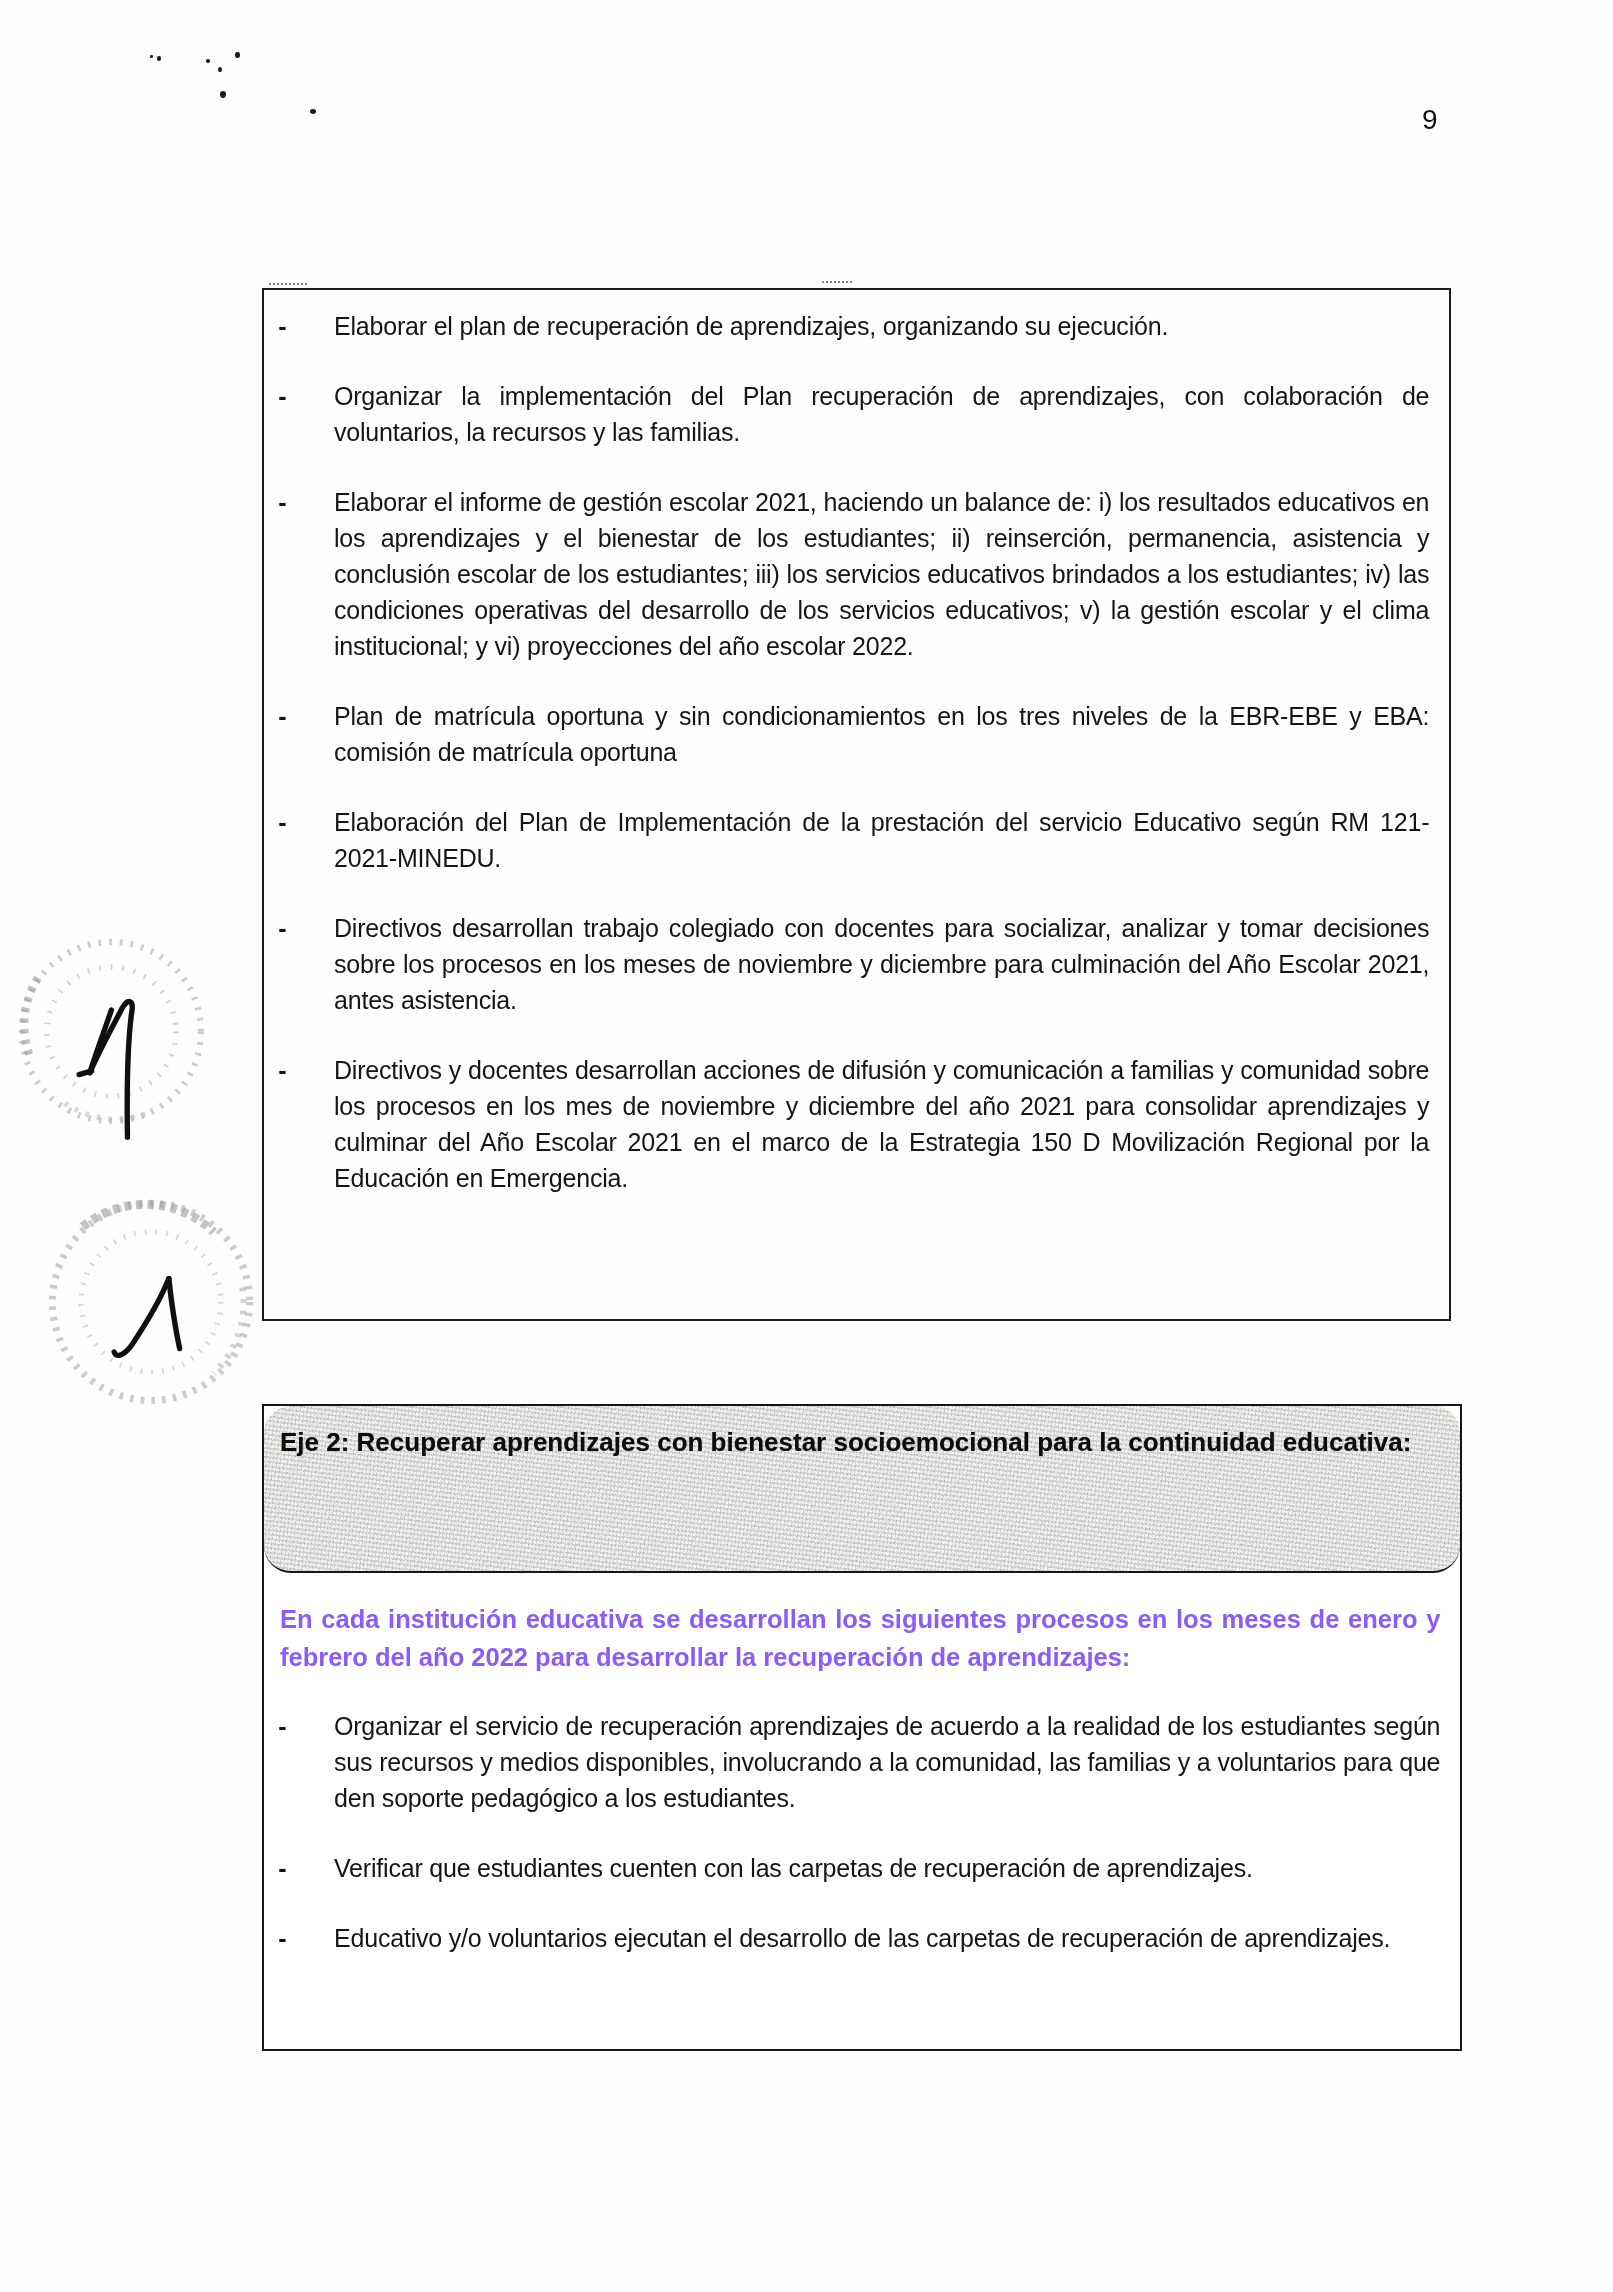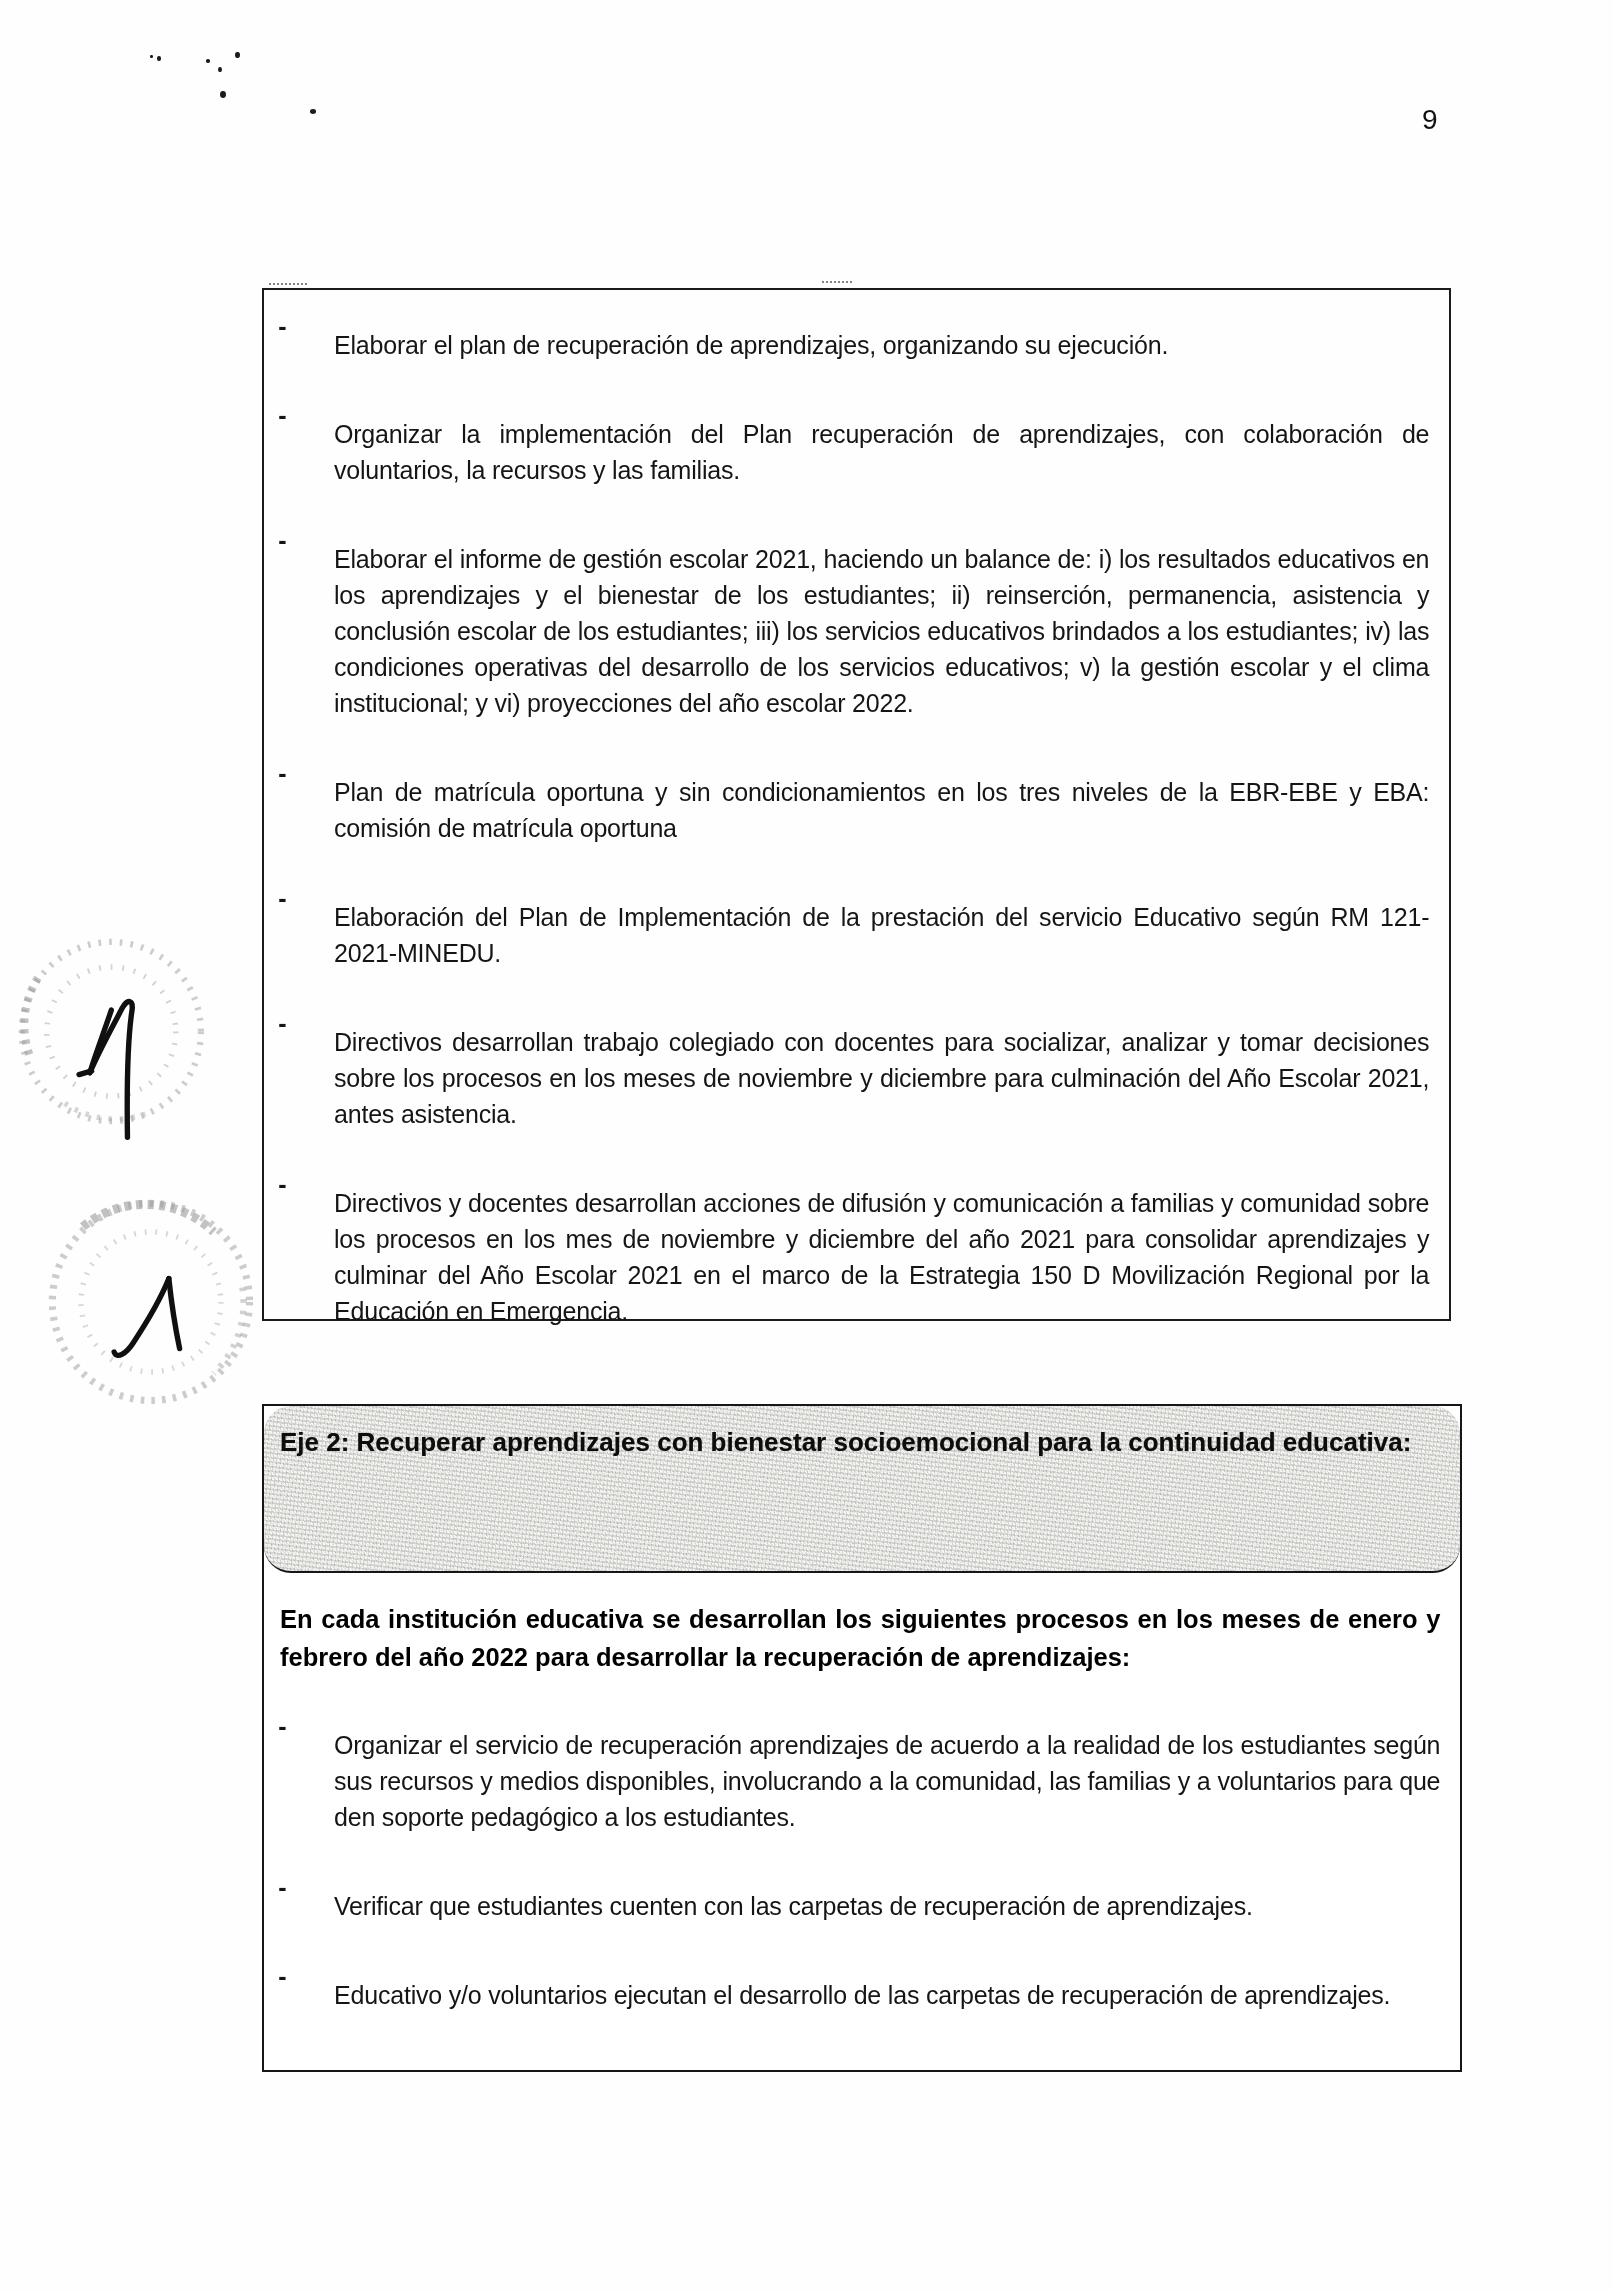--- a/index.html
+++ b/index.html
@@ -26,21 +26,20 @@
   }
   ul.doc-list{list-style:none;margin:0;padding:0;}
   ul.doc-list li{display:flex;margin:0 0 34px 0;}
   ul.doc-list .dash{
     flex:0 0 70px;padding-left:14.3px;box-sizing:border-box;
     font-size:25px;line-height:36px;font-weight:600;
   }
   ul.doc-list .txt{
     flex:1;font-size:25px;line-height:36px;text-align:justify;
     letter-spacing:-0.2px;
-    margin-top:19px;
   }
 
   
   .stamp{position:absolute;pointer-events:none;}
 
   
   .section{
     position:absolute;left:262px;top:1404px;width:1200px;
     border:2.7px solid #161616;box-sizing:border-box;background:#fff;
   }
@@ -60,21 +59,21 @@
     text-align:justify;color:#0d0d0d;
     text-shadow:0 0 0.9px rgba(0,0,0,.35);
   }
   .section-header p + p{margin-top:12.5px;}
   .section-body{
     box-sizing:border-box;min-height:476px;
     padding:27px 19.7px 23px 0;background:#fff;
   }
   .section-body .intro{
     margin:0 0 32px 16px;font-size:25.5px;line-height:38px;
-    font-weight:700;text-align:justify;color:#000000;
+    font-weight:700;text-align:justify;color:#8b5cf6;
   }
 
   
   .artifact{position:absolute;border-top:2.7px dotted #333;opacity:.6;}
 </style>
 </head>
 <body>
 
 <div class="page">
 

